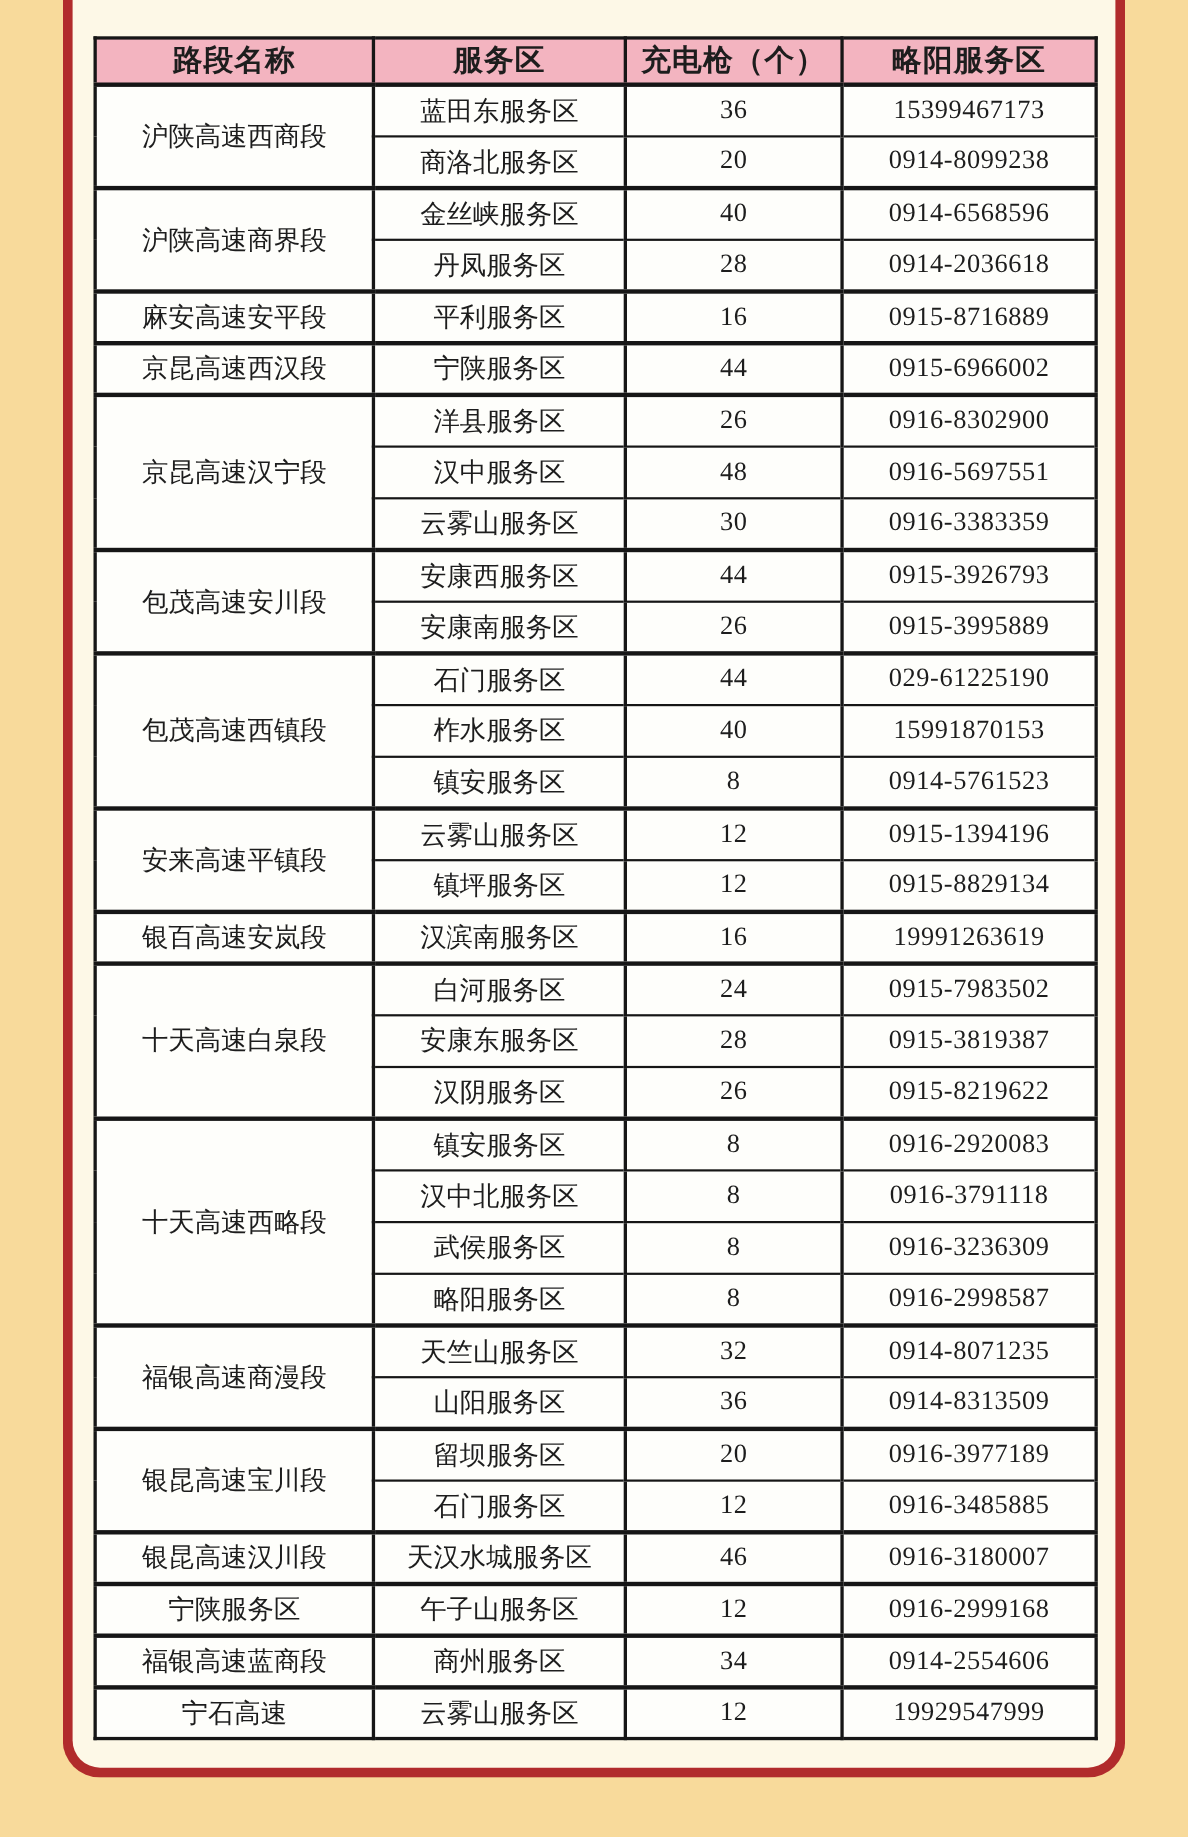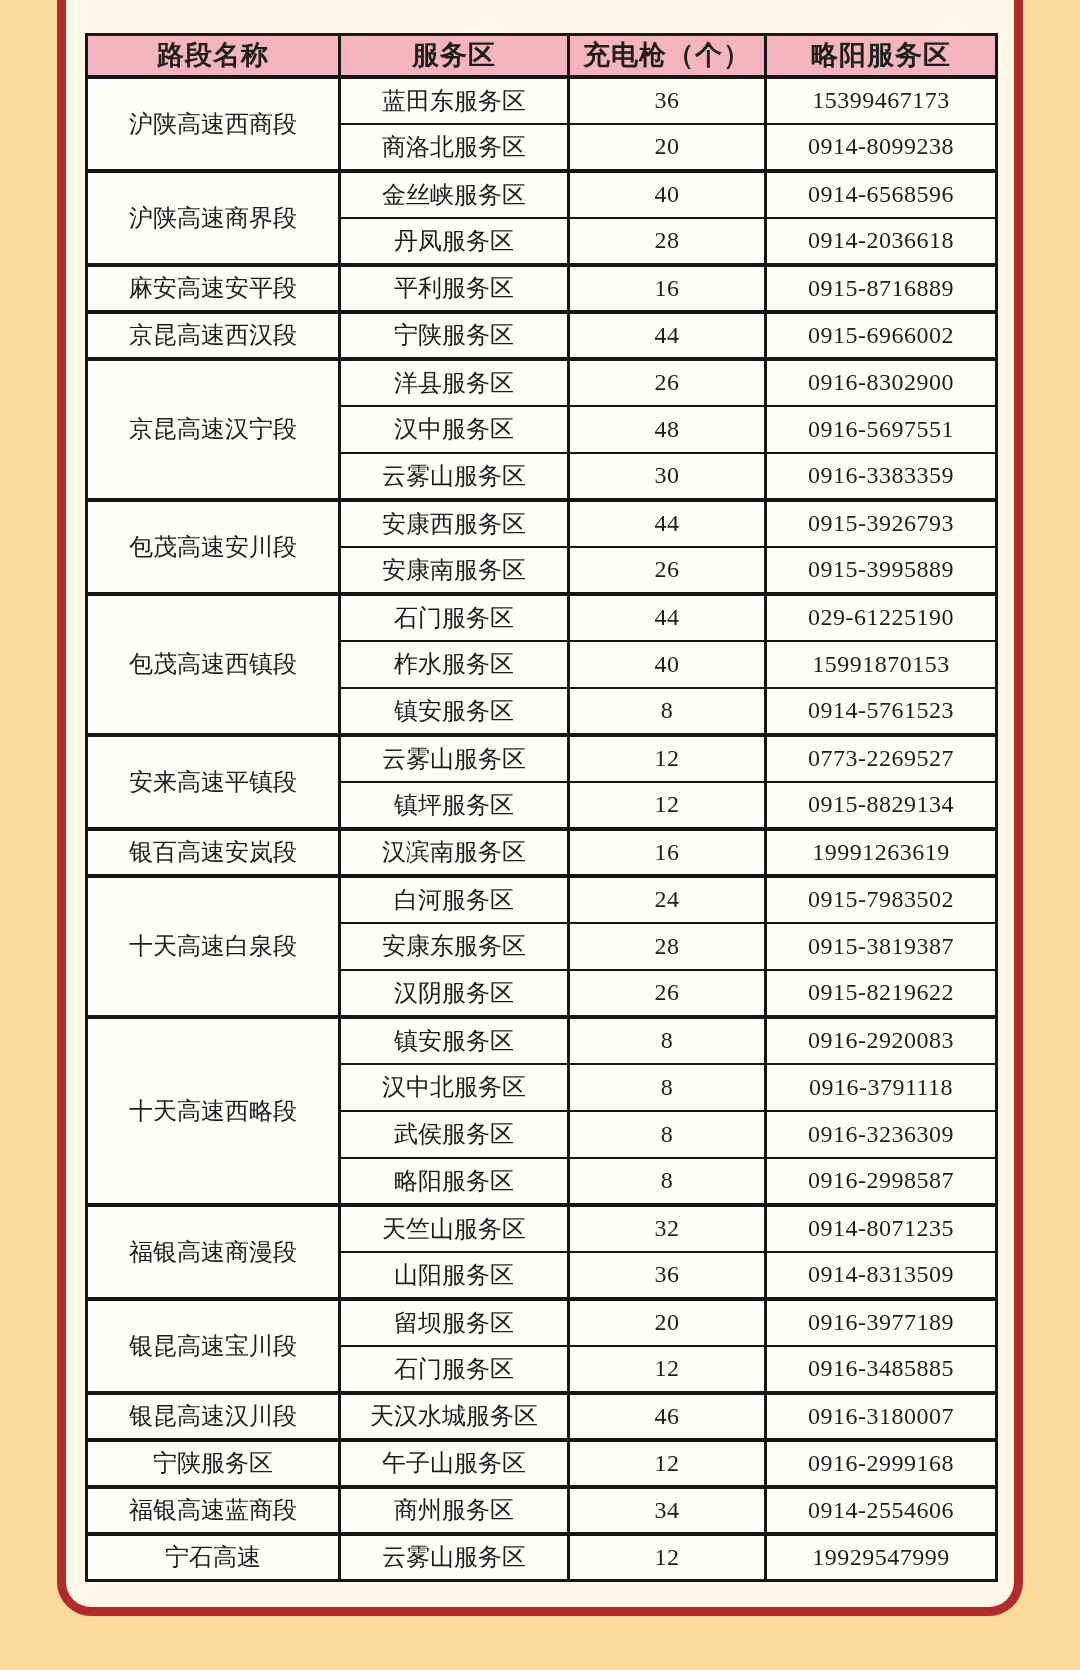--- a/index.html
+++ b/index.html
@@ -169,21 +169,21 @@
           </tr>
           <tr>
             <td class="svc">镇安服务区</td>
             <td class="num">8</td>
             <td class="phone">0914-5761523</td>
           </tr>
           <tr class="group-start">
             <td rowspan="2">安来高速平镇段</td>
             <td class="svc">云雾山服务区</td>
             <td class="num">12</td>
-            <td class="phone">0773-2269527</td>
+            <td class="phone">0915-1394196</td>
           </tr>
           <tr>
             <td class="svc">镇坪服务区</td>
             <td class="num">12</td>
             <td class="phone">0915-8829134</td>
           </tr>
           <tr class="group-start">
             <td rowspan="1">银百高速安岚段</td>
             <td class="svc">汉滨南服务区</td>
             <td class="num">16</td>

